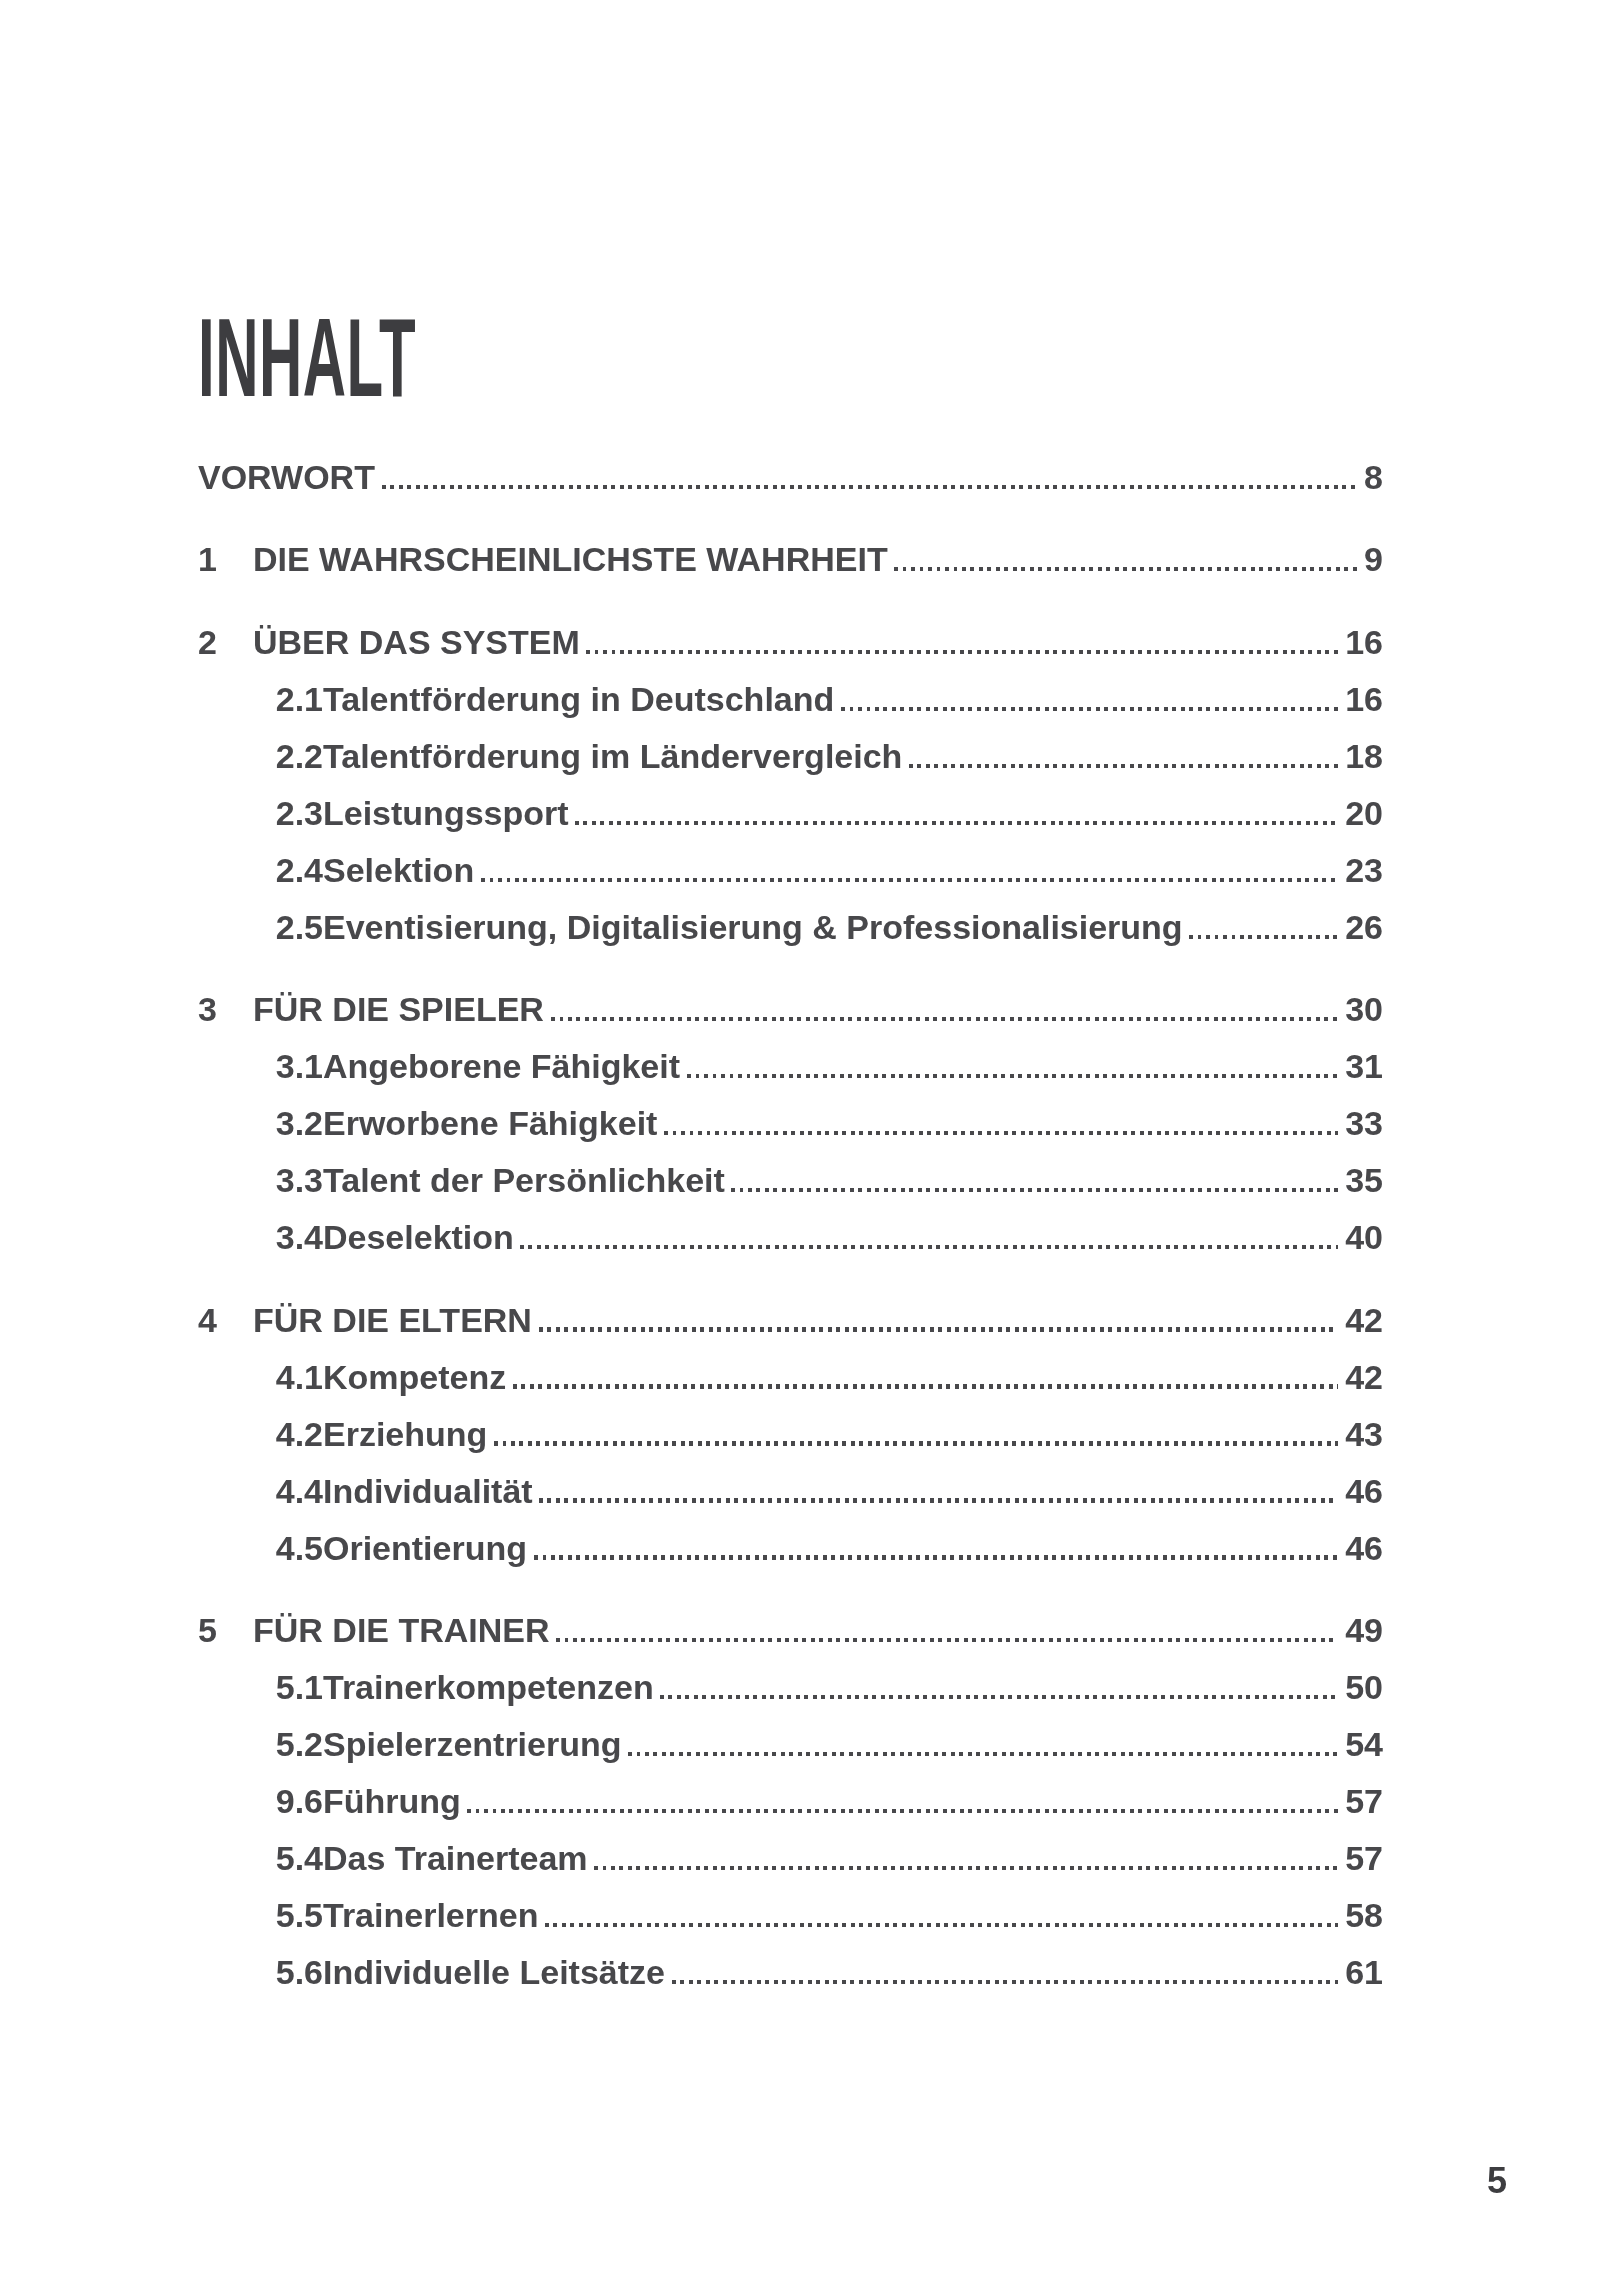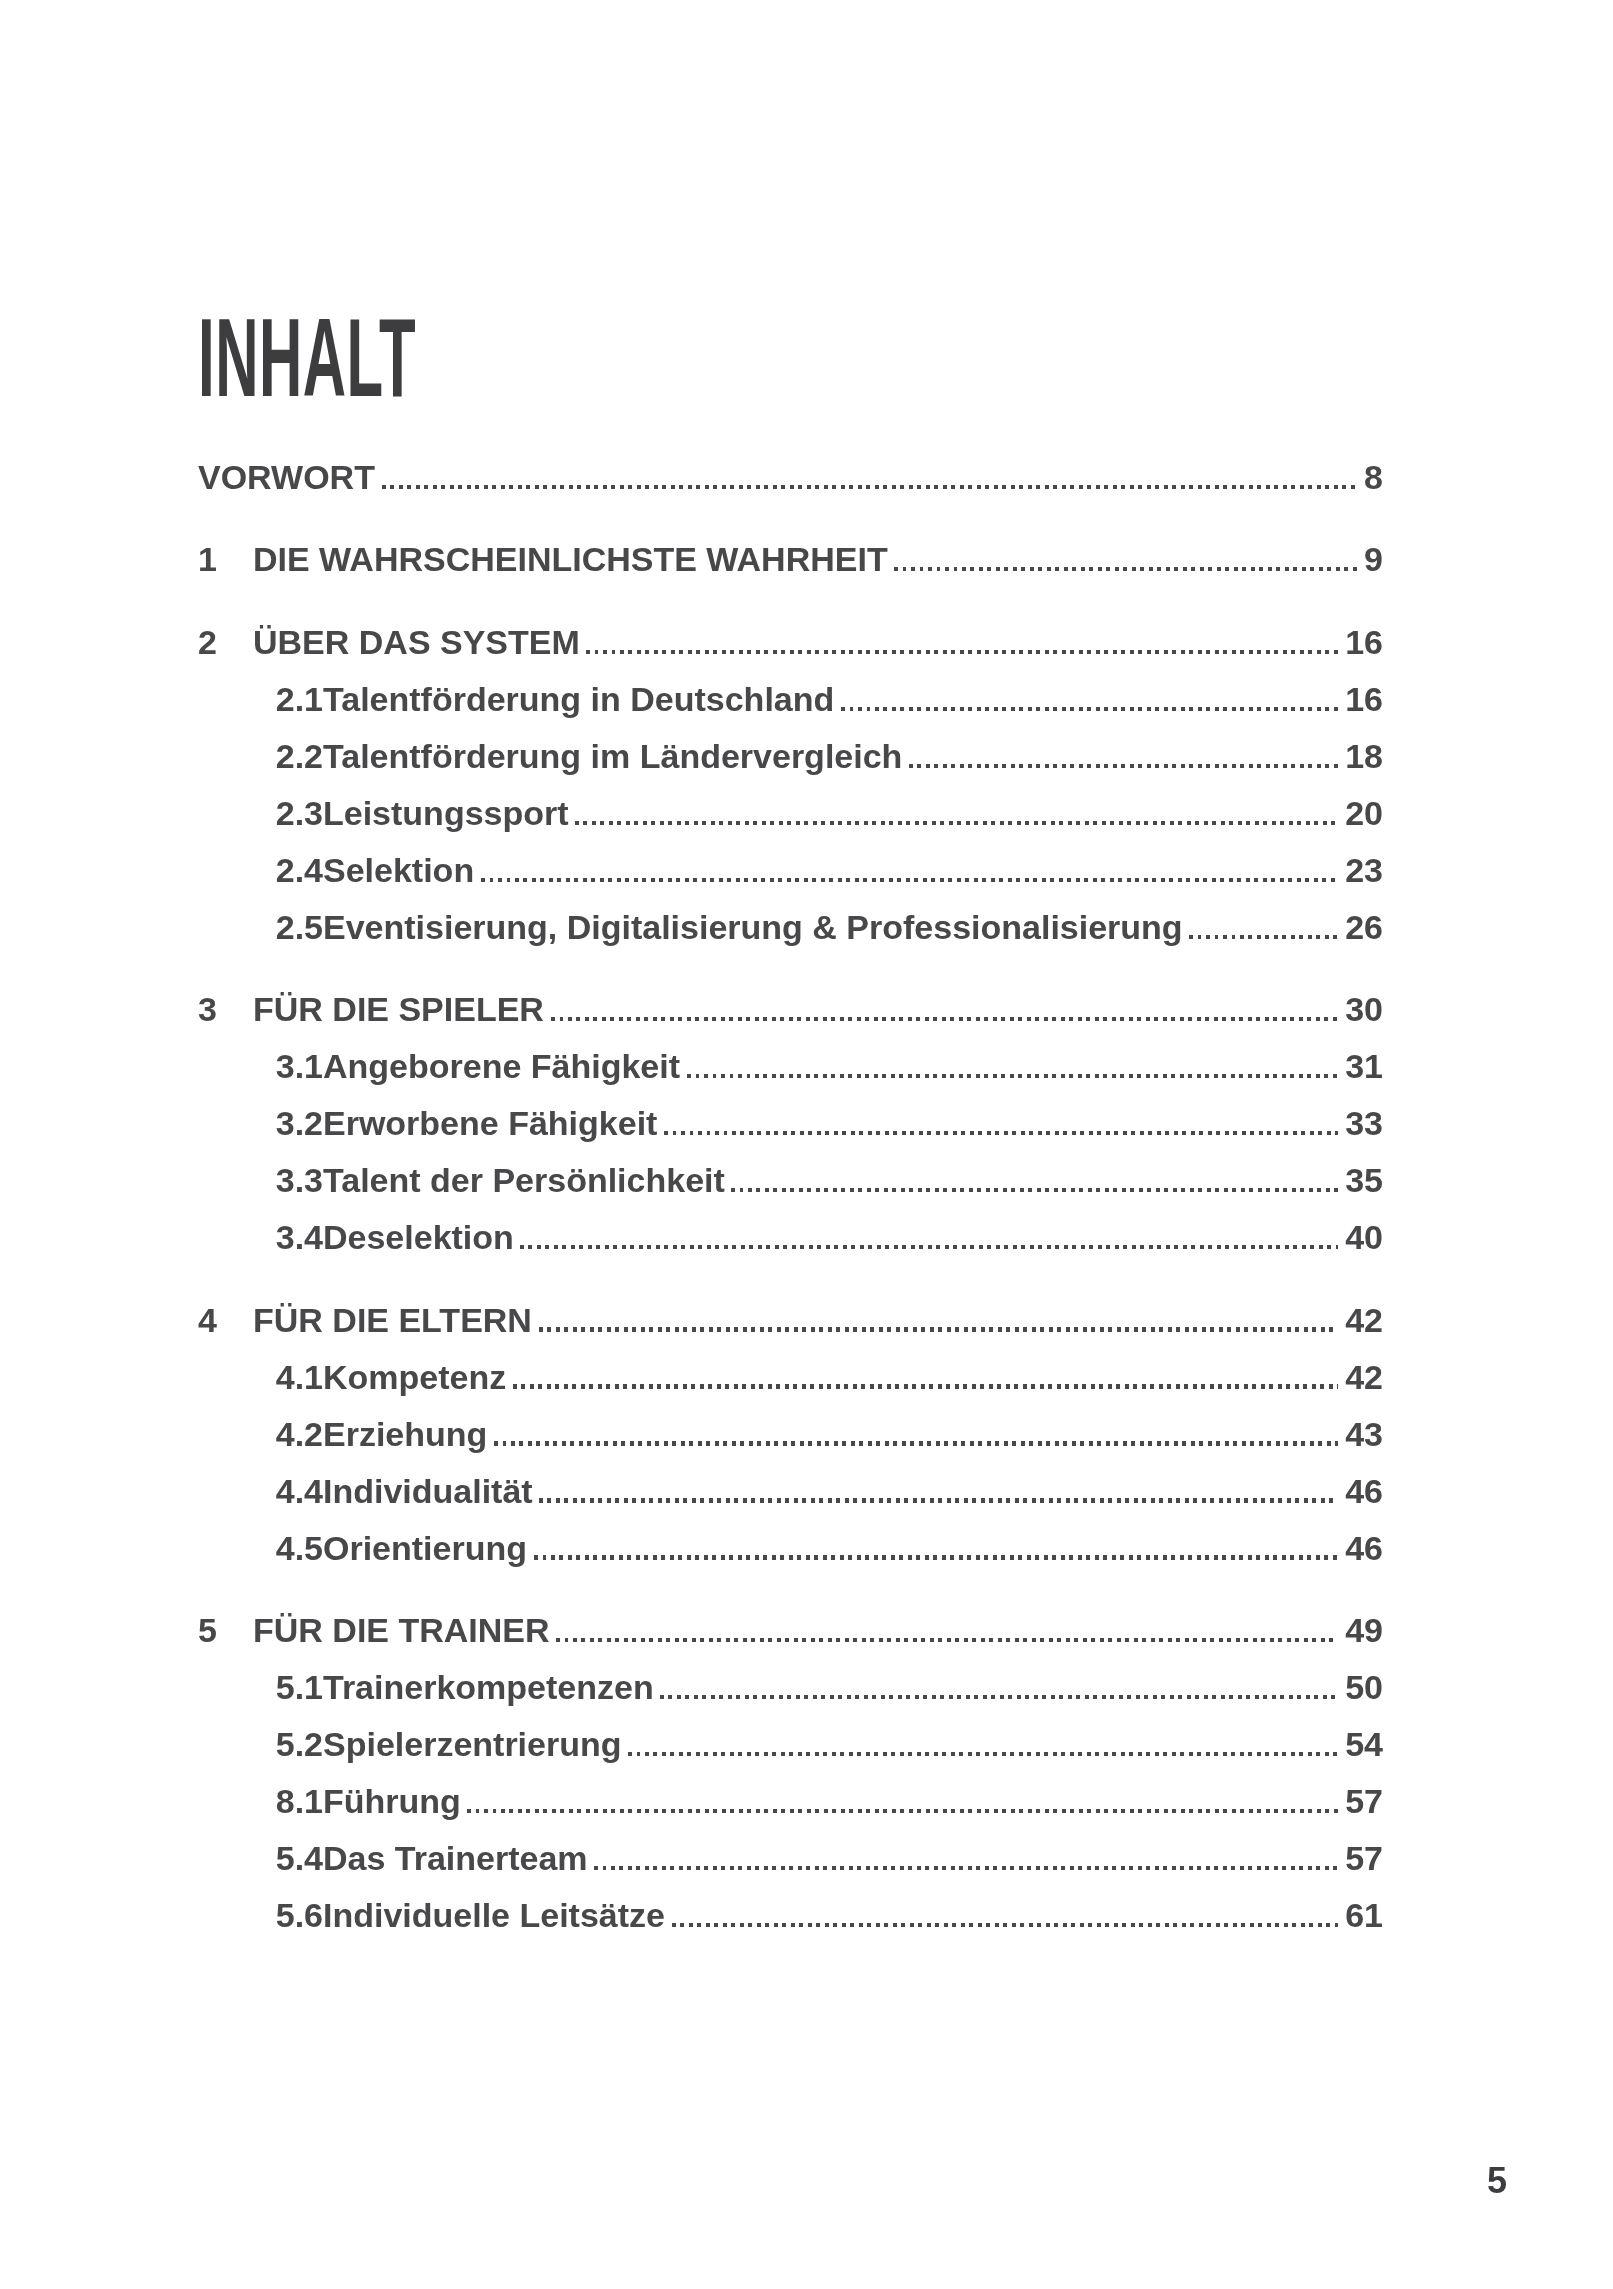--- a/index.html
+++ b/index.html
@@ -202,32 +202,38 @@
     <span class="dots"></span>
     <span class="pageno">50</span>
   </div>
       <div class="toc-row level-2">
     <span class="num">5.2</span>
     <span class="label">Spielerzentrierung</span>
     <span class="dots"></span>
     <span class="pageno">54</span>
   </div>
       <div class="toc-row level-2">
-    <span class="num">8.1</span>
+    <span class="num">9.6</span>
     <span class="label">Führung</span>
     <span class="dots"></span>
     <span class="pageno">57</span>
   </div>
       <div class="toc-row level-2">
     <span class="num">5.4</span>
     <span class="label">Das Trainerteam</span>
     <span class="dots"></span>
     <span class="pageno">57</span>
   </div>
       <div class="toc-row level-2">
+    <span class="num">5.5</span>
+    <span class="label">Trainerlernen</span>
+    <span class="dots"></span>
+    <span class="pageno">58</span>
+  </div>
+      <div class="toc-row level-2">
     <span class="num">5.6</span>
     <span class="label">Individuelle Leitsätze</span>
     <span class="dots"></span>
     <span class="pageno">61</span>
   </div>
     </div>
 
   <div class="folio">5</div>
 
 </div>

